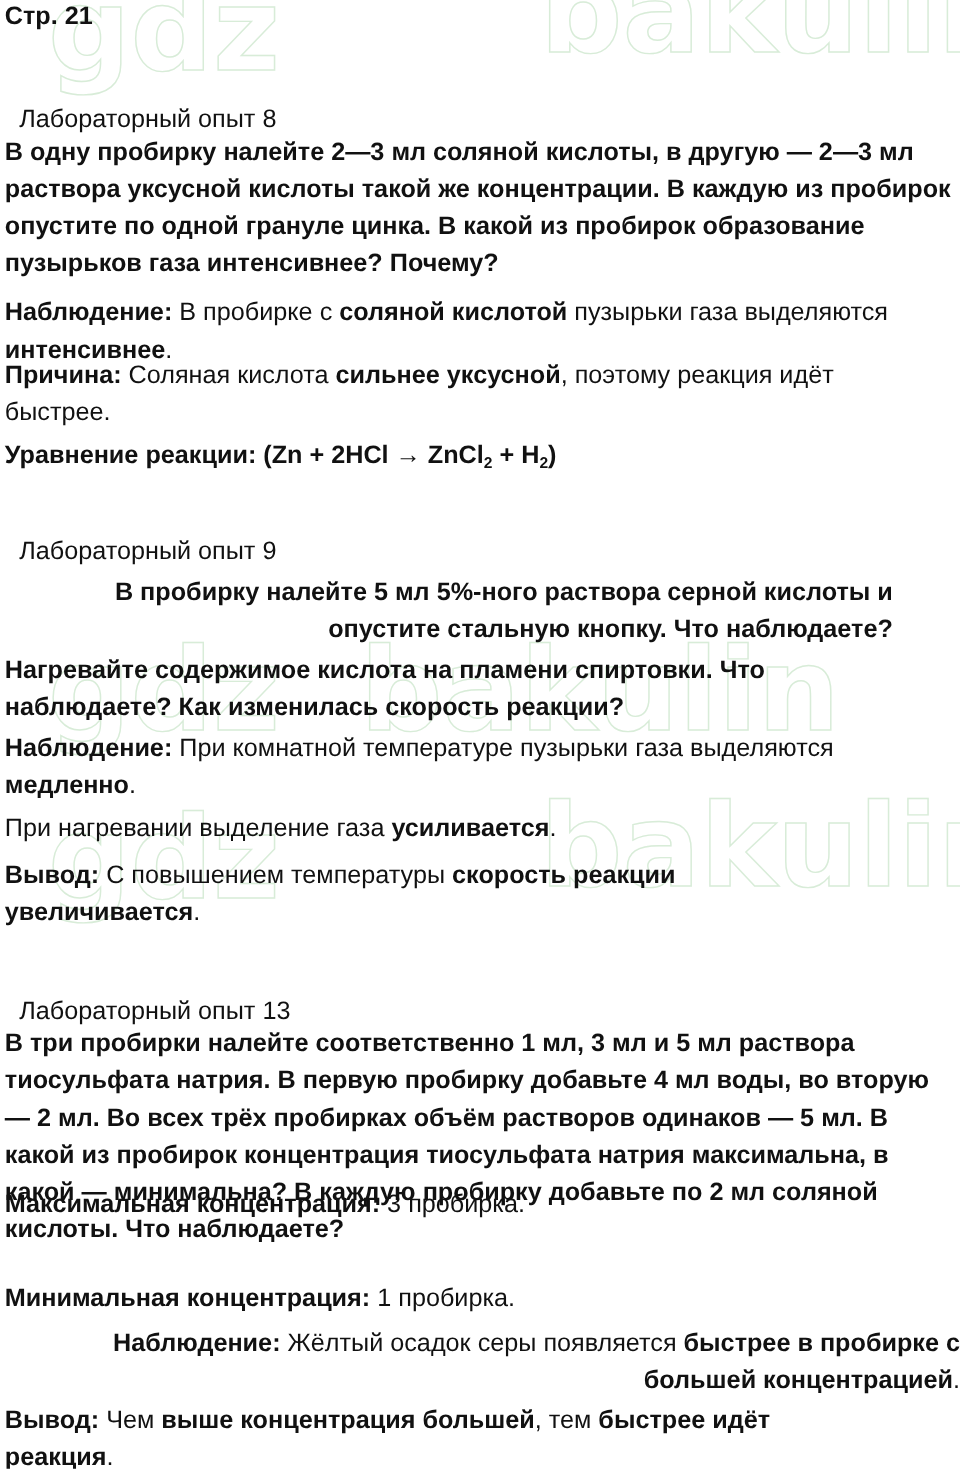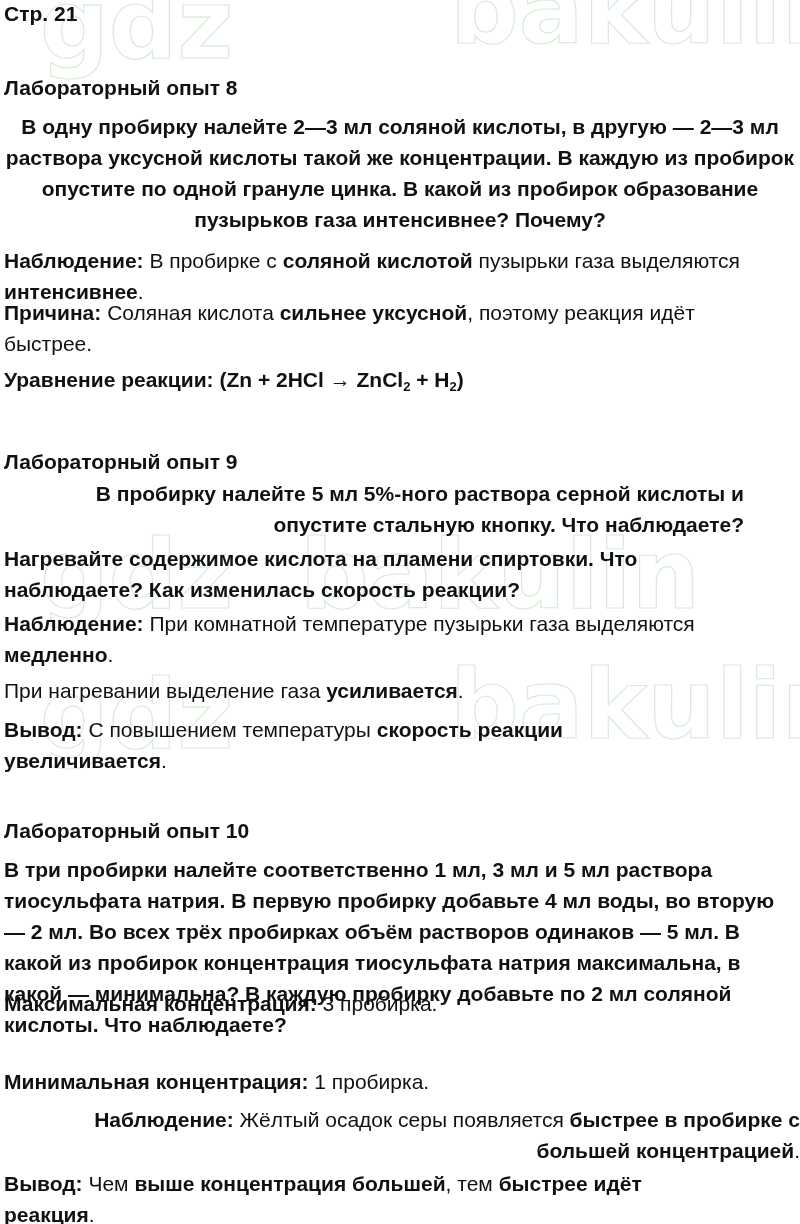--- a/index.html
+++ b/index.html
@@ -5,70 +5,70 @@
   html, body { margin: 0; padding: 0; background: #ffffff; }
   body {
     width: 800px; height: 1224px; overflow: hidden; position: relative;
     font-family: "Liberation Sans", sans-serif; color: #111111;
     font-size: 21px; line-height: 31px;
   }
   .wm { position: absolute; font-family: "DejaVu Sans", sans-serif; font-weight: bold;
         color: transparent; -webkit-text-stroke: 1.2px #d8ecd8; font-size: 96px; pointer-events: none; }
   .page { position: absolute; left: 4px; top: 0; width: 792px; }
   .b { font-weight: bold; }
-  .heading { font-weight: bold; font-size: 21px; margin: 0; }
+  .heading { font-weight: normal; font-size: 21px; margin: 12px; }
   p { margin: 0; }
   sub { font-size: 13px; vertical-align: -4px; line-height: 0; }
 </style>
 </head>
 <body>
 
 <div class="wm" style="left:40px;top:10px;">gdz</div>
 <div class="wm" style="left:450px;top:-5px;">bakulin</div>
 <div class="wm" style="left:40px;top:560px;">gdz</div>
 <div class="wm" style="left:300px;top:560px;">bakulin</div>
 <div class="wm" style="left:450px;top:690px;">bakulin</div>
 <div class="wm" style="left:40px;top:700px;">gdz</div>
 
 <div class="page">
 
   <p class="b" style="position:absolute;top:-2px;">Стр. 21</p>
 
   <p class="heading" style="position:absolute;top:72px;">Лабораторный опыт 8</p>
-  <p class="b" style="position:absolute;top:111px;width:792px;text-align:center;">В одну пробирку налейте 2—3 мл соляной кислоты, в другую — 2—3 мл раствора уксусной кислоты такой же концентрации. В каждую из пробирок опустите по одной грануле цинка. В какой из пробирок образование пузырьков газа интенсивнее? Почему?</p>
+  <p class="b" style="position:absolute;top:111px;width:792px;">В одну пробирку налейте 2—3 мл соляной кислоты, в другую — 2—3 мл раствора уксусной кислоты такой же концентрации. В каждую из пробирок опустите по одной грануле цинка. В какой из пробирок образование пузырьков газа интенсивнее? Почему?</p>
 
   <p style="position:absolute;top:245px;width:780px;">
     <span class="b">Наблюдение:</span><span> В пробирке с </span><span class="b">соляной кислотой</span><span> пузырьки газа выделяются </span><span class="b">интенсивнее</span><span>.</span>
   </p>
 
   <p style="position:absolute;top:297px;width:780px;">
     <span class="b">Причина:</span><span> Соляная кислота </span><span class="b">сильнее уксусной</span><span>, поэтому реакция идёт быстрее.</span>
   </p>
 
   <p class="b" style="position:absolute;top:364px;">
     <span>Уравнение реакции:</span><span> (Zn + 2HCl → ZnCl</span><sub>2</sub><span> + H</span><sub>2</sub><span>)</span>
   </p>
 
-  <p class="heading" style="position:absolute;top:446px;">Лабораторный опыт 9</p>
+  <p class="heading" style="position:absolute;top:432px;">Лабораторный опыт 9</p>
   <p class="b" style="position:absolute;top:478px;width:740px;text-align:right;">В пробирку налейте 5 мл 5%-ного раствора серной кислоты и опустите стальную кнопку. Что наблюдаете?</p>
   <p class="b" style="position:absolute;top:543px;width:740px;">Нагревайте содержимое кислота на пламени спиртовки. Что наблюдаете? Как изменилась скорость реакции?</p>
 
   <p style="position:absolute;top:608px;width:790px;">
     <span class="b">Наблюдение:</span><span> При комнатной температуре пузырьки газа выделяются </span><span class="b">медленно</span><span>.</span>
   </p>
 
   <p style="position:absolute;top:675px;">
     <span>При нагревании выделение газа </span><span class="b">усиливается</span><span>.</span>
   </p>
 
   <p style="position:absolute;top:714px;width:640px;">
     <span class="b">Вывод:</span><span> С повышением температуры </span><span class="b">скорость реакции увеличивается</span><span>.</span>
   </p>
 
-  <p class="heading" style="position:absolute;top:815px;">Лабораторный опыт 10</p>
+  <p class="heading" style="position:absolute;top:815px;">Лабораторный опыт 13</p>
   <p class="b" style="position:absolute;top:854px;width:796px;line-height:31px;">В три пробирки налейте соответственно 1 мл, 3 мл и 5 мл раствора тиосульфата натрия. В первую пробирку добавьте 4 мл воды, во вторую — 2 мл. Во всех трёх пробирках объём растворов одинаков — 5 мл. В какой из пробирок концентрация тиосульфата натрия максимальна, в какой — минимальна? В каждую пробирку добавьте по 2 мл соляной кислоты. Что наблюдаете?</p>
 
   <p style="position:absolute;top:988px;">
     <span class="b">Максимальная концентрация:</span><span> 3 пробирка.</span>
   </p>
   <p style="position:absolute;top:1066px;">
     <span class="b">Минимальная концентрация:</span><span> 1 пробирка.</span>
   </p>
 
   <p style="position:absolute;top:1104px;width:796px;text-align:right;">

